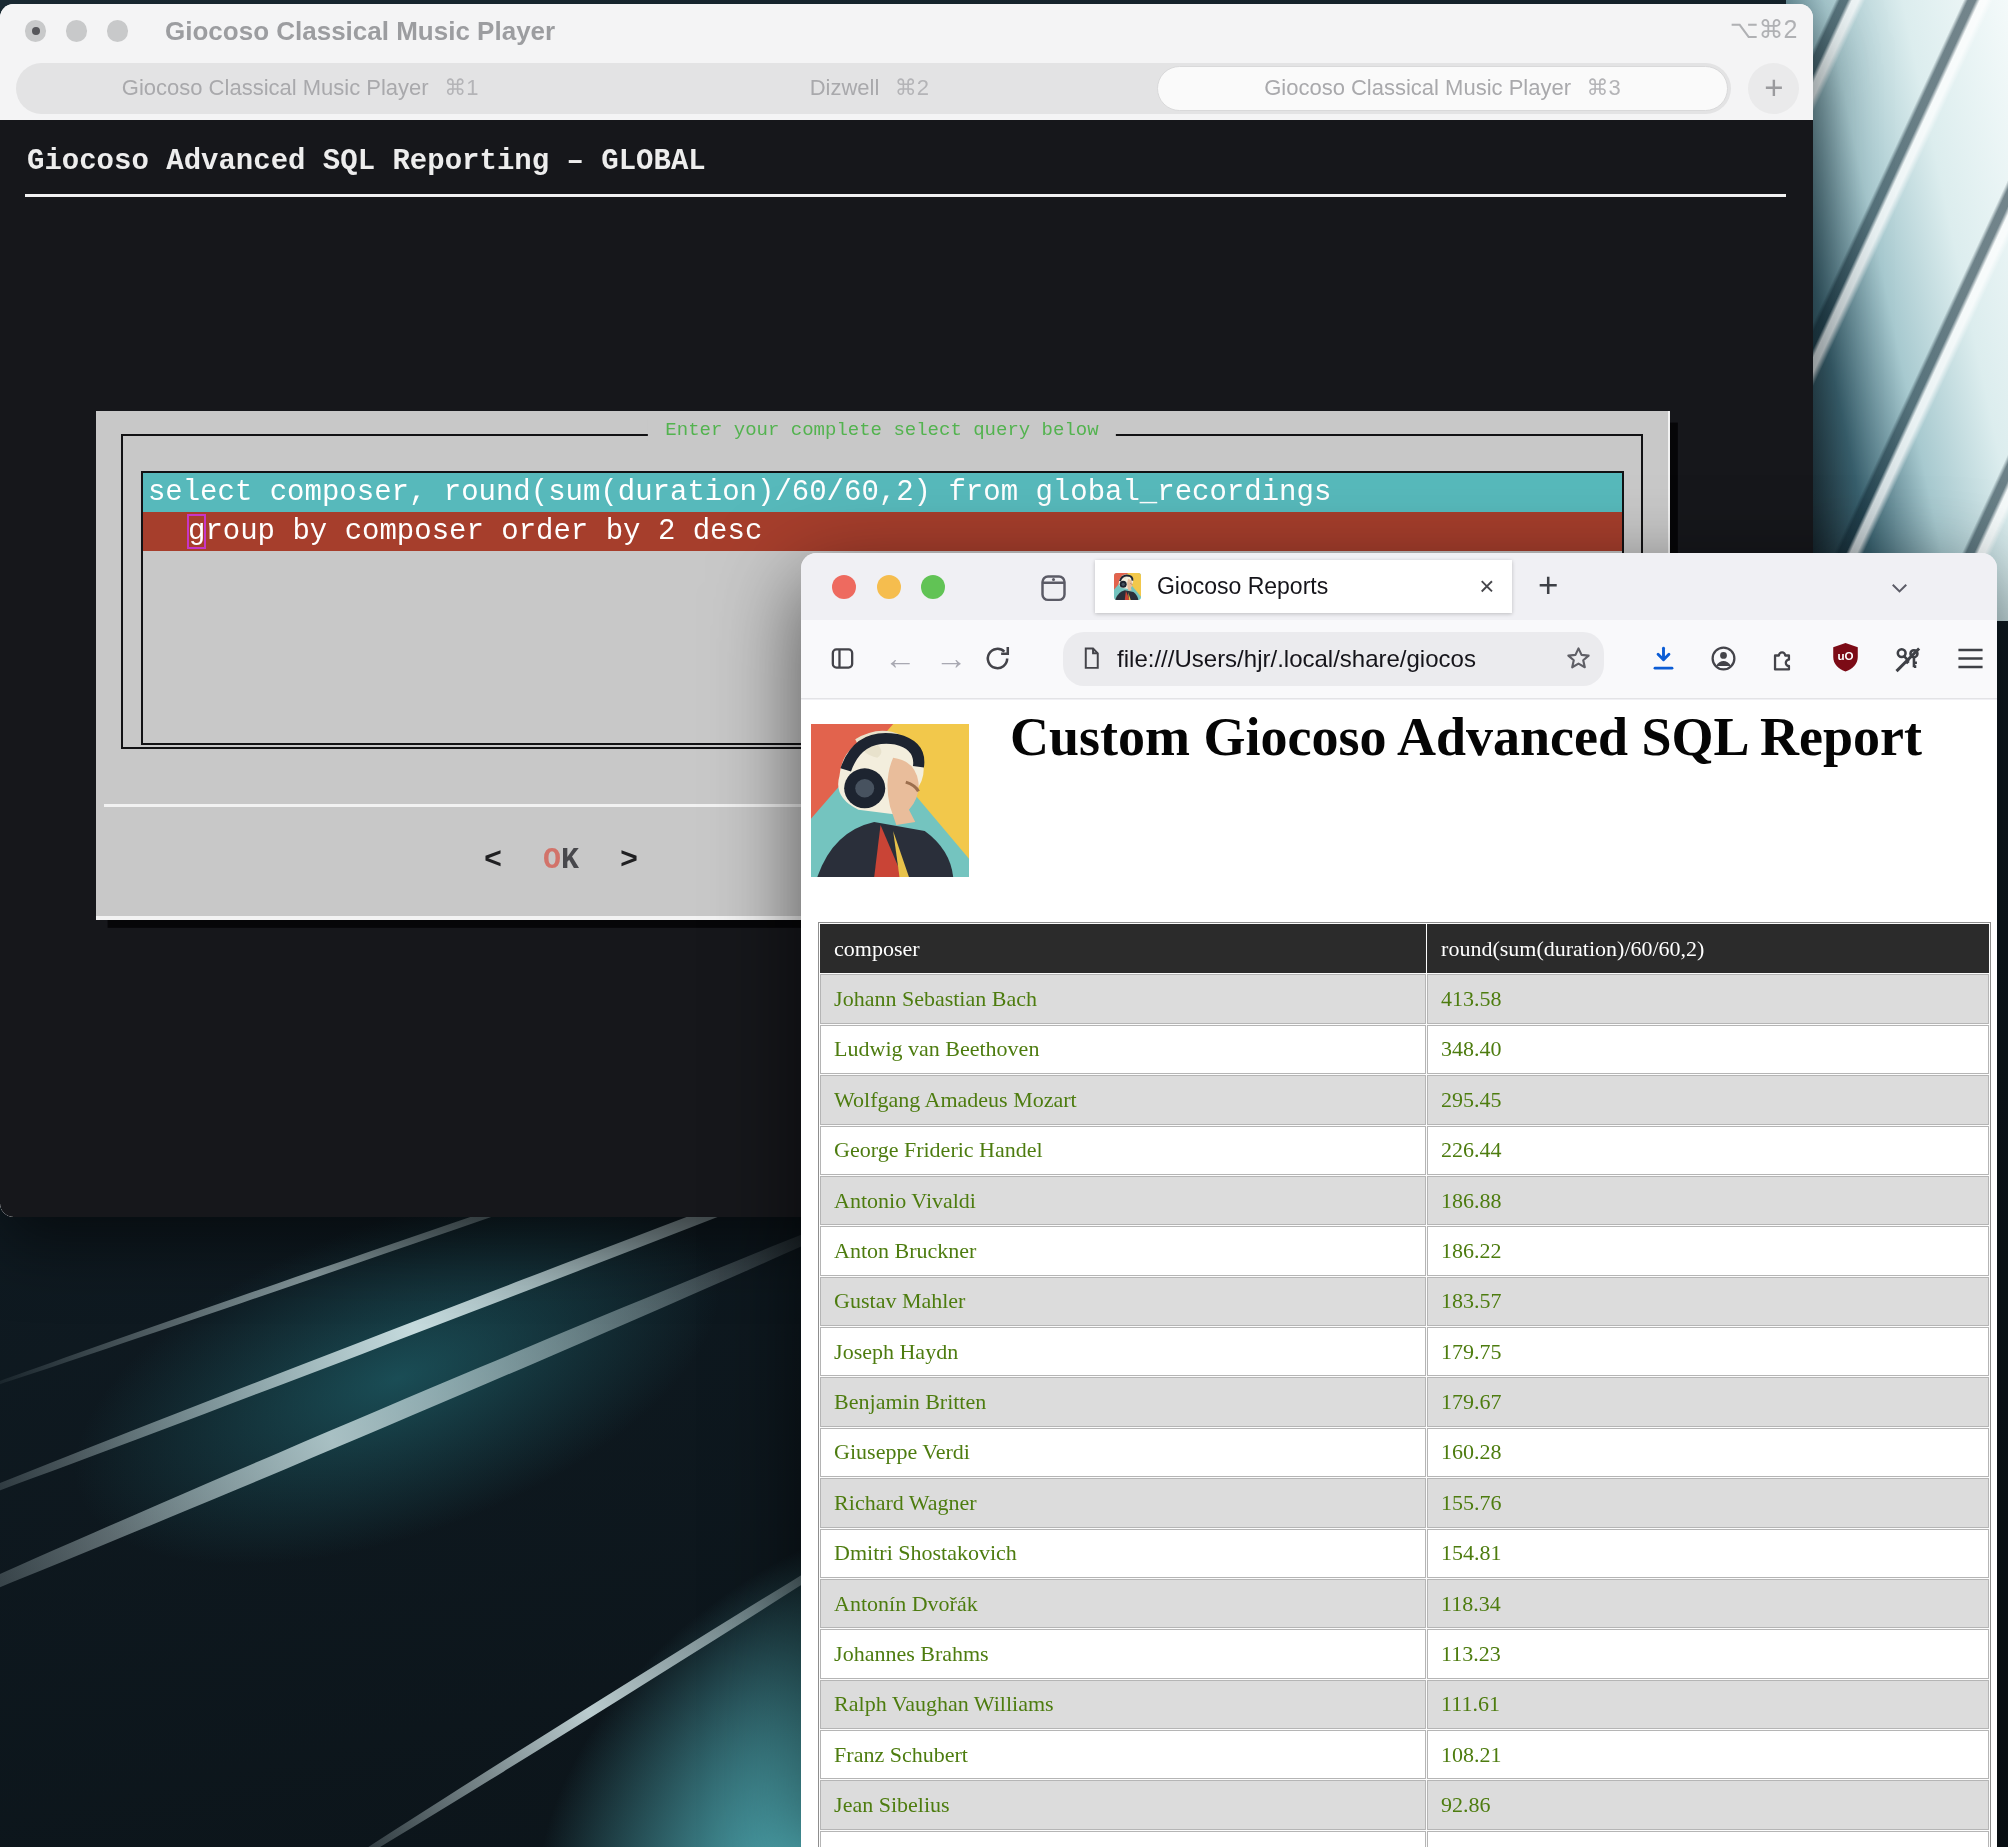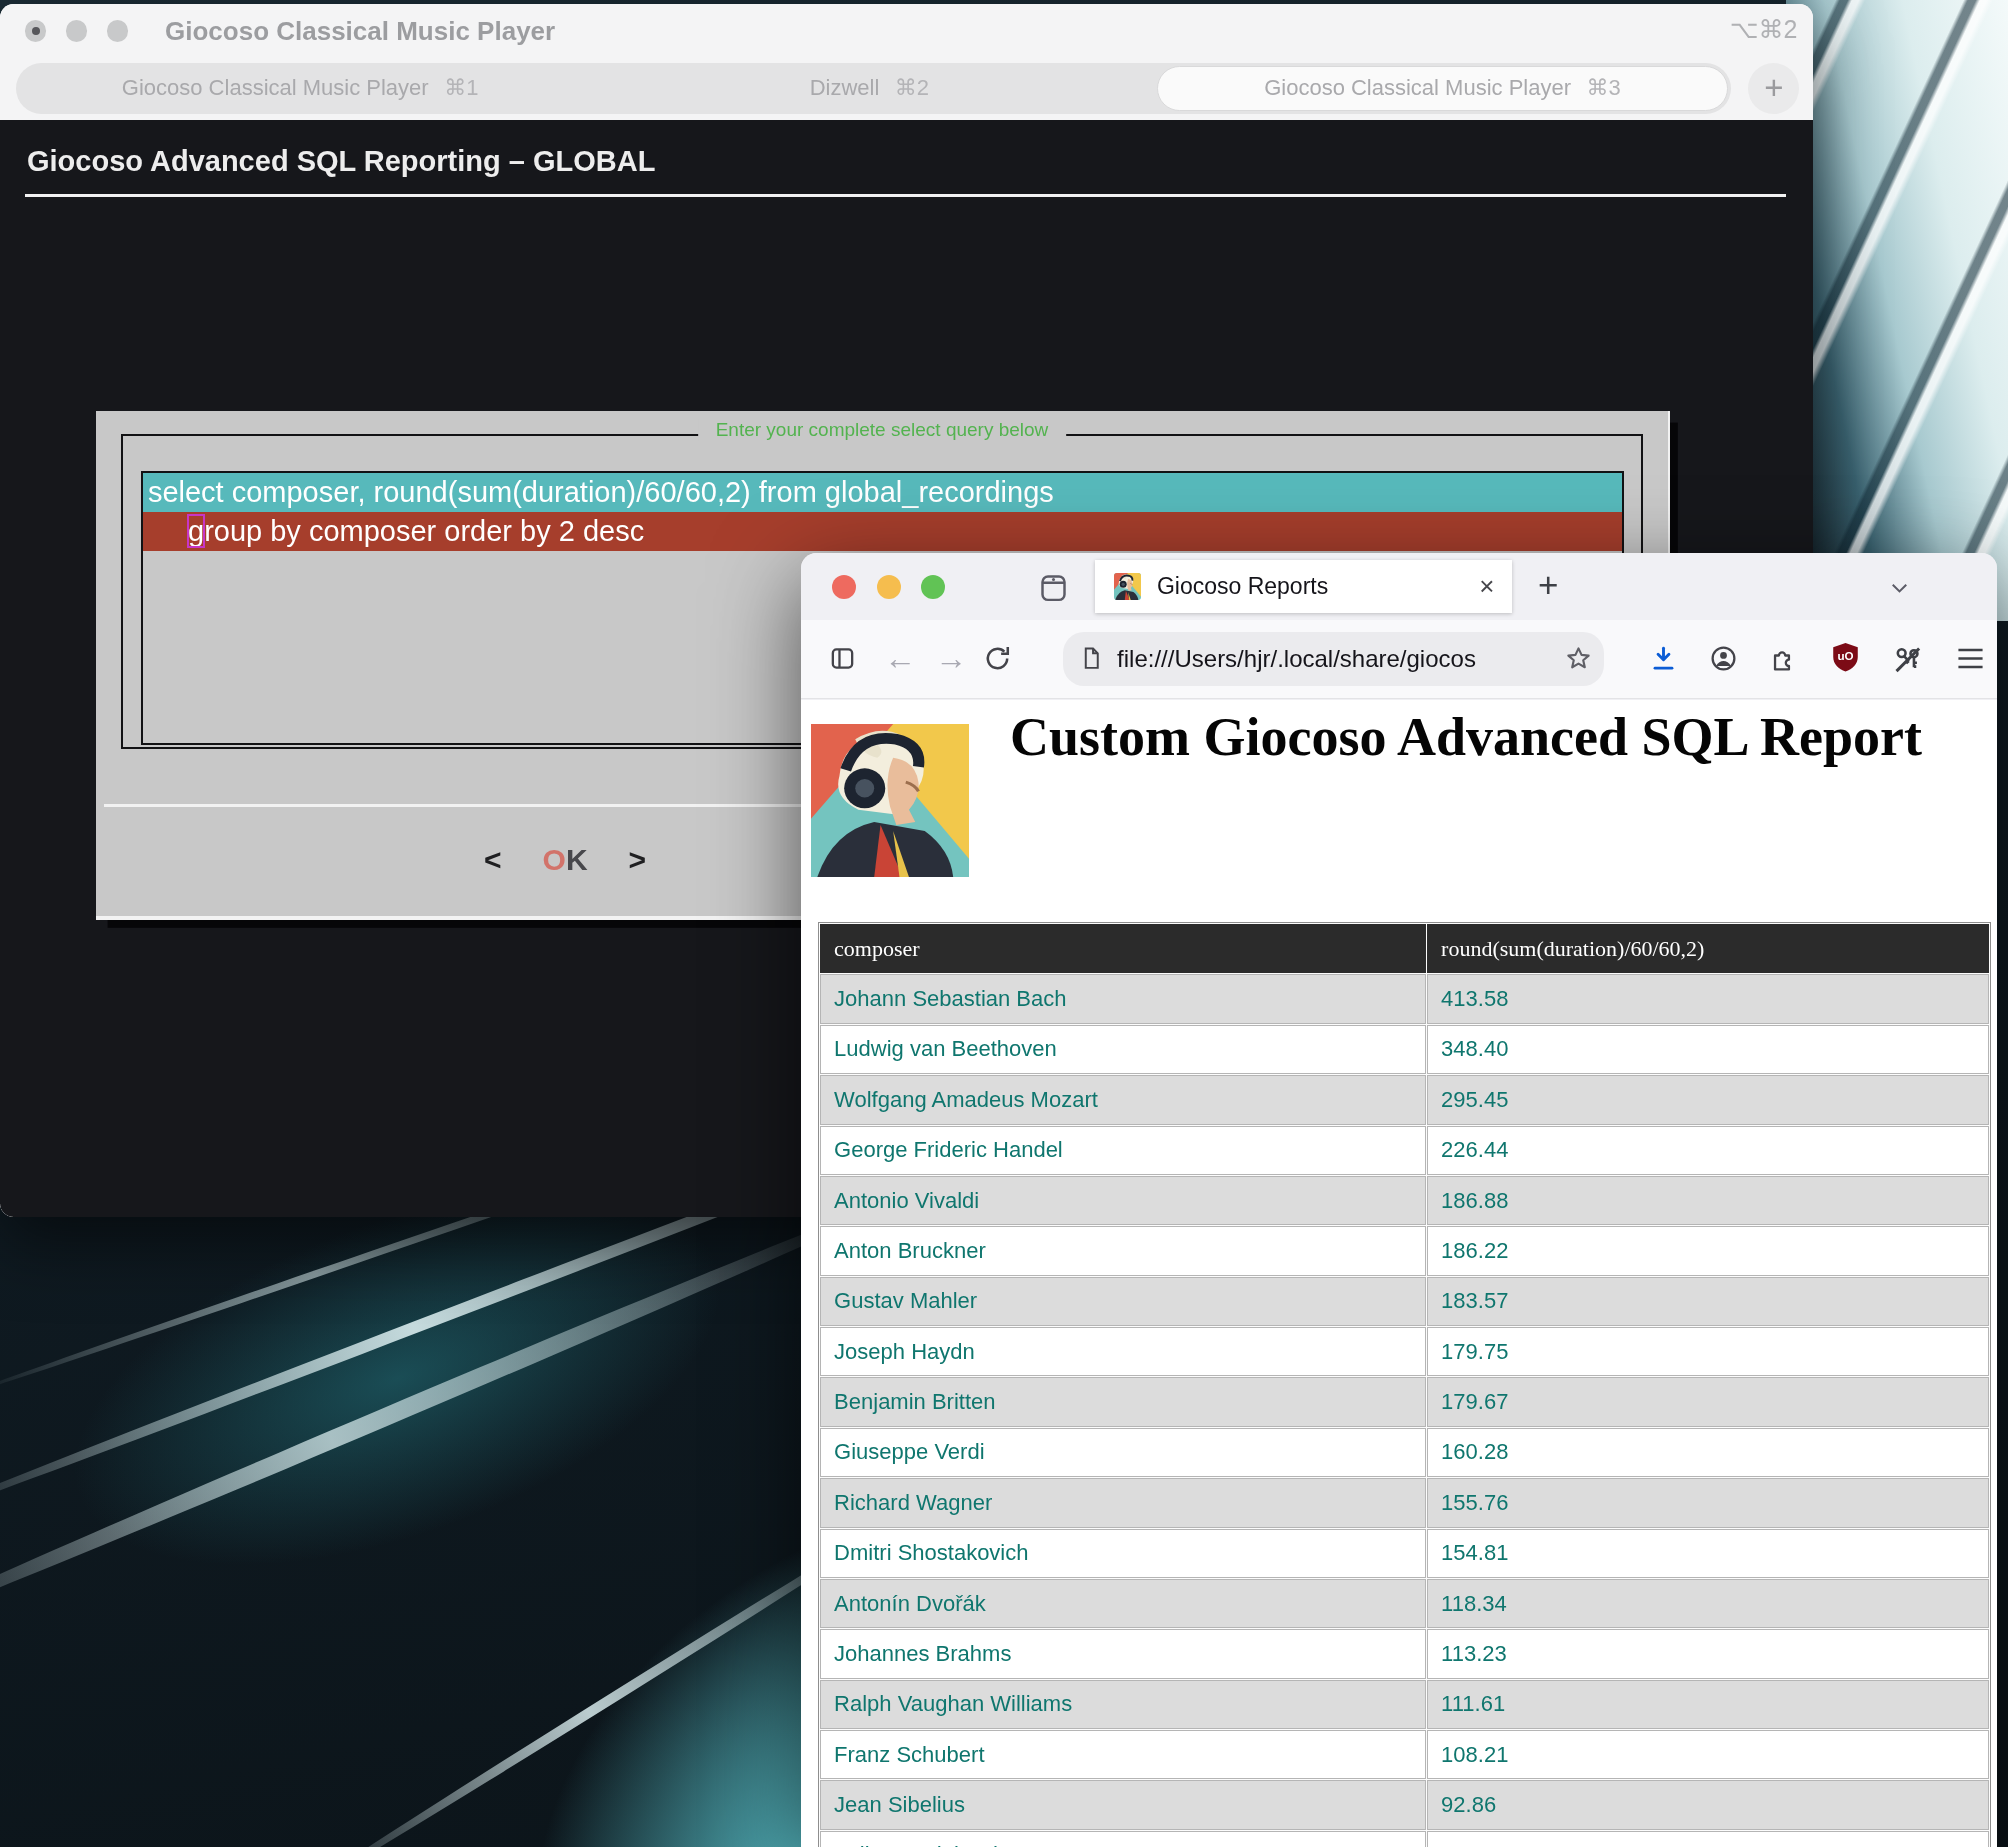--- a/index.html
+++ b/index.html
@@ -37,21 +37,21 @@
   .t-tabgroup { position:absolute; left:15.5px; right:82px; top:4.9px; height:51px; border-radius:26px;
     background:#e3e3e4; display:flex; }
   .t-tab { flex:1; display:flex; align-items:center; justify-content:center; gap:15.5px;
     font-size:22px; color:#a9a9ac; }
   .t-tab .shortcut { color:#b4b4b7; }
   .t-tab.active { background:#fafafa; border:1px solid #d9d9da; border-radius:23px; margin:2.9px; }
   .t-newtab { position:absolute; right:13.6px; top:4.9px; width:51px; height:51px; border-radius:50%;
     background:#eaeaeb; display:flex; align-items:center; justify-content:center;
     font-size:33px; color:#9b9b9e; }
   .t-screen { position:absolute; left:0; top:116px; right:0; bottom:0; background:#16171b;
-    border-radius:0 0 13.6px 13.6px; font-family:Liberation Sans, sans-serif; }
+    border-radius:0 0 13.6px 13.6px; font-family:Liberation Mono, monospace; }
   .t-heading { position:absolute; left:27px; top:25px; font-size:29px; font-weight:bold; color:#ededed; white-space:pre; }
   .t-rule { position:absolute; left:25px; right:27px; top:74px; height:2.9px; background:#f2f2f2; }
 
   
   .dialog { position:absolute; left:96px; top:291px; width:1574px; height:509px; background:#c8c8c8;
     border-bottom:4.9px solid #f2f2f2; border-right:2.9px solid #f2f2f2;
     box-shadow:9.7px 9.7px 0 -1.9px #060608; }
   .dlg-frame { position:absolute; left:25px; right:25px; top:23px; bottom:167px; border:2.9px solid #121214; }
   .dlg-title { position:absolute; top:7.8px; left:50%; transform:translateX(-50%); background:#c8c8c8;
     padding:0 17.5px; font-size:19px; color:#53b34f; white-space:pre; z-index:2; }
@@ -102,21 +102,21 @@
   #i-keys { left:1091px; } #i-burger { left:1155px; top:27px; }
 
   .ff-content { position:absolute; left:0; top:147px; right:0; bottom:0; background:#ffffff; overflow:hidden; }
   .report-img { position:absolute; left:9.7px; top:24px; width:158px; height:153px; }
   .report-title { position:absolute; left:209px; top:1.9px; width:932px; font-family:"Liberation Serif", serif;
     font-weight:bold; font-size:54px; line-height:70px; color:#050505; }
   .report-table { position:absolute; left:16.5px; top:222px; width:1173px; }
   table { width:100%; border-collapse:separate; border-spacing:1.9px; background:#fcfcfc; border:1px solid #8e8e8e; }
   th { background:#2b2b2b; color:#ffffff; font-family:"Liberation Serif", serif; font-size:22px;
     font-weight:normal; text-align:left; padding:10.7px 13.6px; border:1px solid #2b2b2b; }
-  td { font-family:Liberation Sans, sans-serif; font-size:22px; color:#0f766e; padding:10.7px 13.6px;
+  td { font-family:Liberation Serif, serif; font-size:22px; color:#4d7c0f; padding:10.7px 13.6px;
     border:1px solid #b5b5b5; }
   th.col-composer { width:606px; }
   tbody tr:nth-child(odd) td { background:#dcdcdc; }
   tbody tr:nth-child(even) td { background:#ffffff; }
 
   svg { display:block; }
 </style>
 </head>
 <body>
 

